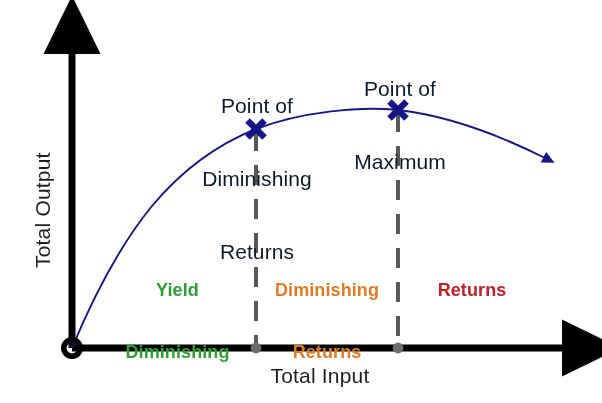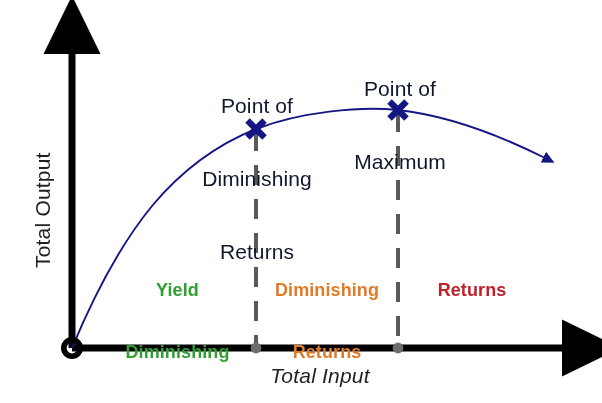--- a/index.html
+++ b/index.html
@@ -119,17 +119,17 @@
 
   <div class="txt zone-label zone-diminishing" style="left:263px; top:238px; width:128px;">
     <div>Diminishing</div>
     <div>Returns</div>
   </div>
 
   <div class="txt zone-label zone-negative" style="left:412px; top:238px; width:120px;">
     <div>Returns</div>
   </div>
 
-  <div class="txt axis-title" style="left:235px; top:364px; width:170px;font-style:italic;">Total Input</div>
+  <div class="txt axis-title" style="left:235px; top:364px; width:170px;">Total Input</div>
 
   <div class="txt axis-title" id="y-axis-title" style="left:-57px; top:198px; width:200px;">Total Output</div>
 
 </div>
 
 </body></html>

